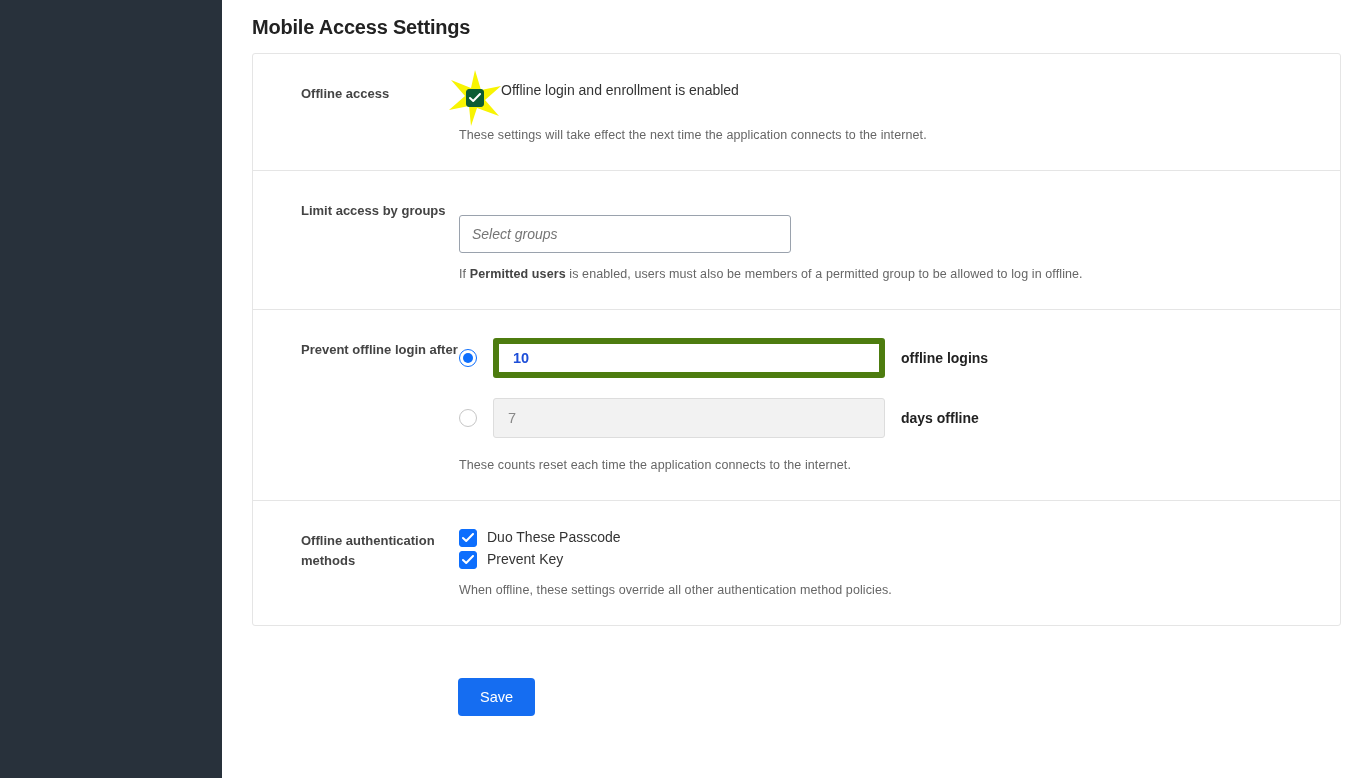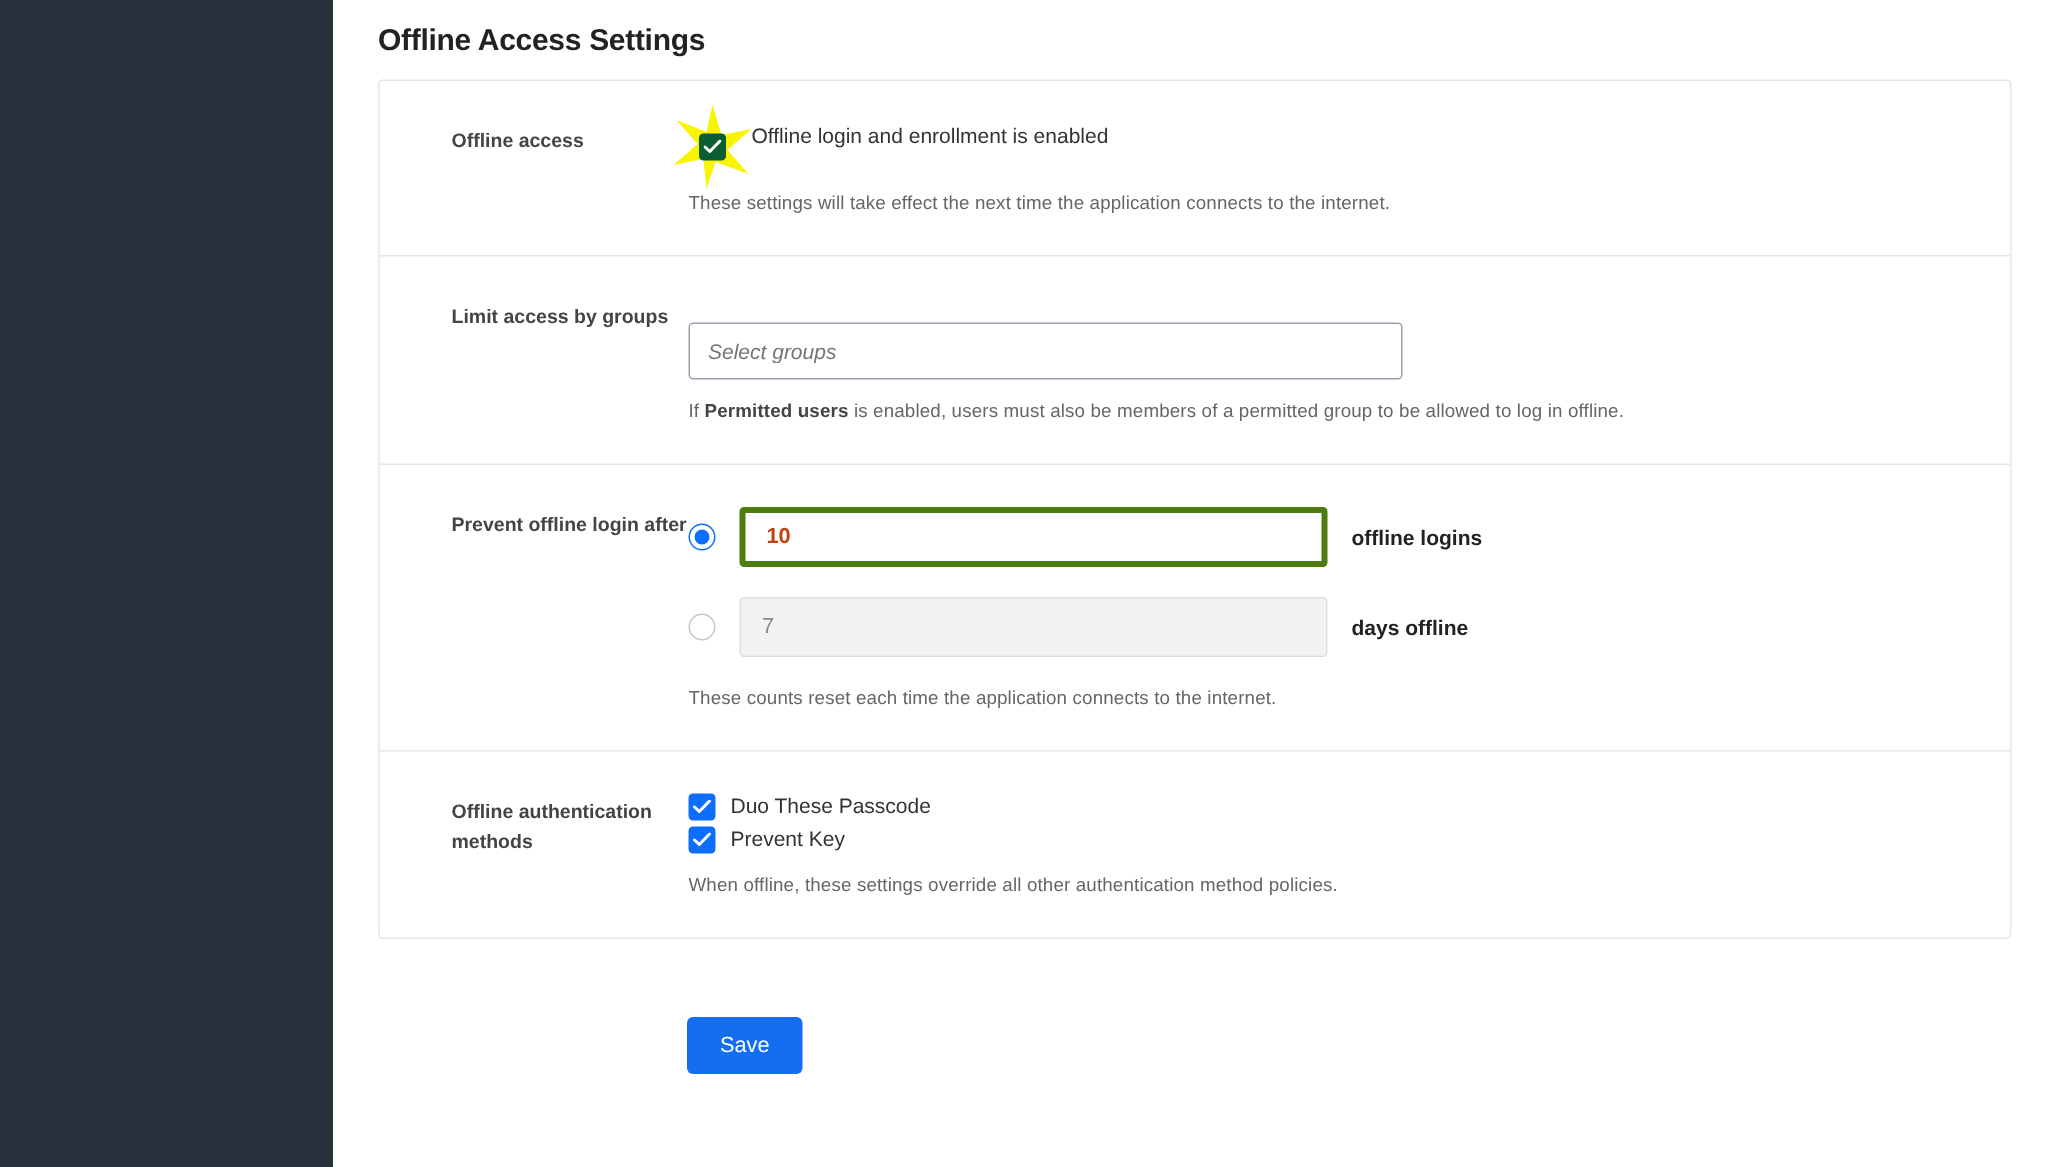--- a/index.html
+++ b/index.html
@@ -104,21 +104,21 @@
     .helper {
       font-size: 12.5px;
       color: #666;
       margin-top: 14px;
       letter-spacing: 0.1px;
     }
     .helper strong { font-weight: 700; color: #444; }
 
     
     .select-input {
-      width: 476px;
+      width: 332px;
       height: 38px;
       border: 1px solid #9aa2ad;
       border-radius: 3px;
       padding: 0 12px;
       font-size: 14px;
       color: #888;
       font-style: italic;
       margin-top: 16px;
       outline: none;
     }
@@ -145,26 +145,26 @@
     .radio.selected::after {
       content: "";
       width: 10px;
       height: 10px;
       border-radius: 50%;
       background: #0d6efd;
     }
     .num-input {
       width: 392px;
       height: 40px;
-      border: 4px solid #4d7c0f;
+      border: 6px solid #4d7c0f;
       border-radius: 3px;
       padding: 0 14px;
       font-size: 14.5px;
       font-weight: 600;
-      color: #c2410c;
+      color: #1d4ed8;
       outline: none;
     }
     .num-input.disabled {
       background: #f2f2f2;
       border: 1px solid #ddd;
       color: #888;
       font-weight: 400;
     }
     .suffix {
       font-size: 14px;
@@ -185,21 +185,21 @@
       font-weight: 400;
     }
   </style>
 </head>
 <body>
 
 <div class="sidebar"></div>
 
 <div class="main">
 
-  <h1 class="page-title">Offline Access Settings</h1>
+  <h1 class="page-title">Mobile Access Settings</h1>
 
   <div class="panel">
 
     <div class="section">
       <div class="section-label">Offline access</div>
       <div class="section-control">
         <div class="cb-row">
           <span class="burst-wrap">
             <svg class="burst" viewBox="0 0 60 60">
               <polygon points="30,2 36,22 56,18 40,32 54,48 32,40 26,58 24,38 4,42 20,28 6,12 26,20" fill="#f8f402"></polygon>

